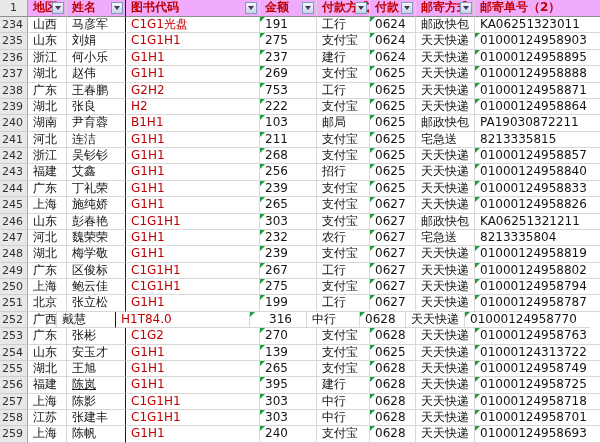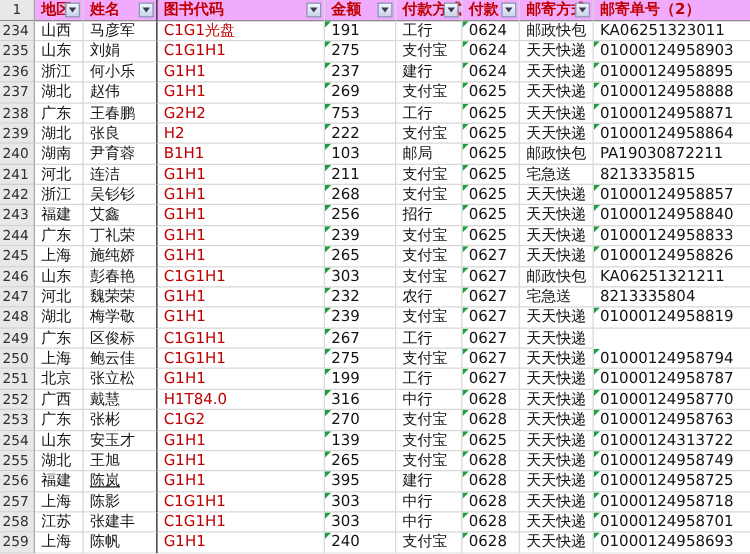--- a/index.html
+++ b/index.html
@@ -235,20 +235,21 @@
     </div>
     <div class="row">
       <div class="cell rownum">249</div>
       <div class="cell col-region" style="width: 39px;"><span>广东</span></div>
       <div class="cell col-name" style="width: 58px;"><span>区俊标</span></div>
       <div class="cell col-book_code" style="width: 135px;"><span>C1G1H1</span></div>
       <div class="cell col-amount" style="width: 57px;"><span class="triangle"></span><span>267</span></div>
       <div class="cell col-pay_method" style="width: 53px;"><span>工行</span></div>
       <div class="cell col-pay_date" style="width: 46px;"><span class="triangle"></span><span>0627</span></div>
       <div class="cell col-mail_method" style="width: 59px;"><span>天天快递</span></div>
+      <div class="cell col-mail_no" style="width: 125px;"><span class="triangle"></span><span>01000124958802</span></div>
     </div>
     <div class="row">
       <div class="cell rownum">250</div>
       <div class="cell col-region" style="width: 39px;"><span>上海</span></div>
       <div class="cell col-name" style="width: 58px;"><span>鲍云佳</span></div>
       <div class="cell col-book_code" style="width: 135px;"><span>C1G1H1</span></div>
       <div class="cell col-amount" style="width: 57px;"><span class="triangle"></span><span>275</span></div>
       <div class="cell col-pay_method" style="width: 53px;"><span>支付宝</span></div>
       <div class="cell col-pay_date" style="width: 46px;"><span class="triangle"></span><span>0627</span></div>
       <div class="cell col-mail_method" style="width: 59px;"><span>天天快递</span></div>
@@ -260,24 +261,24 @@
       <div class="cell col-name" style="width: 58px;"><span>张立松</span></div>
       <div class="cell col-book_code" style="width: 135px;"><span>G1H1</span></div>
       <div class="cell col-amount" style="width: 57px;"><span class="triangle"></span><span>199</span></div>
       <div class="cell col-pay_method" style="width: 53px;"><span>工行</span></div>
       <div class="cell col-pay_date" style="width: 46px;"><span class="triangle"></span><span>0627</span></div>
       <div class="cell col-mail_method" style="width: 59px;"><span>天天快递</span></div>
       <div class="cell col-mail_no" style="width: 125px;"><span class="triangle"></span><span>01000124958787</span></div>
     </div>
     <div class="row">
       <div class="cell rownum">252</div>
-      <div class="cell col-region" style="width: 39px;"><span>广西</span></div>
+      <div class="cell col-region" style="width: 29px;"><span>广西</span></div>
       <div class="cell col-name" style="width: 58px;"><span>戴慧</span></div>
       <div class="cell col-book_code" style="width: 135px;"><span>H1T84.0</span></div>
-      <div class="cell col-amount" style="width: 57px;"><span class="triangle"></span><span>316</span></div>
+      <div class="cell col-amount" style="width: 57px; text-align: center;"><span class="triangle"></span><span>316</span></div>
       <div class="cell col-pay_method" style="width: 53px;"><span>中行</span></div>
       <div class="cell col-pay_date" style="width: 46px;"><span class="triangle"></span><span>0628</span></div>
       <div class="cell col-mail_method" style="width: 59px;"><span>天天快递</span></div>
       <div class="cell col-mail_no" style="width: 125px;"><span class="triangle"></span><span>01000124958770</span></div>
     </div>
     <div class="row">
       <div class="cell rownum">253</div>
       <div class="cell col-region" style="width: 39px;"><span>广东</span></div>
       <div class="cell col-name" style="width: 58px;"><span>张彬</span></div>
       <div class="cell col-book_code" style="width: 135px;"><span>C1G2</span></div>

